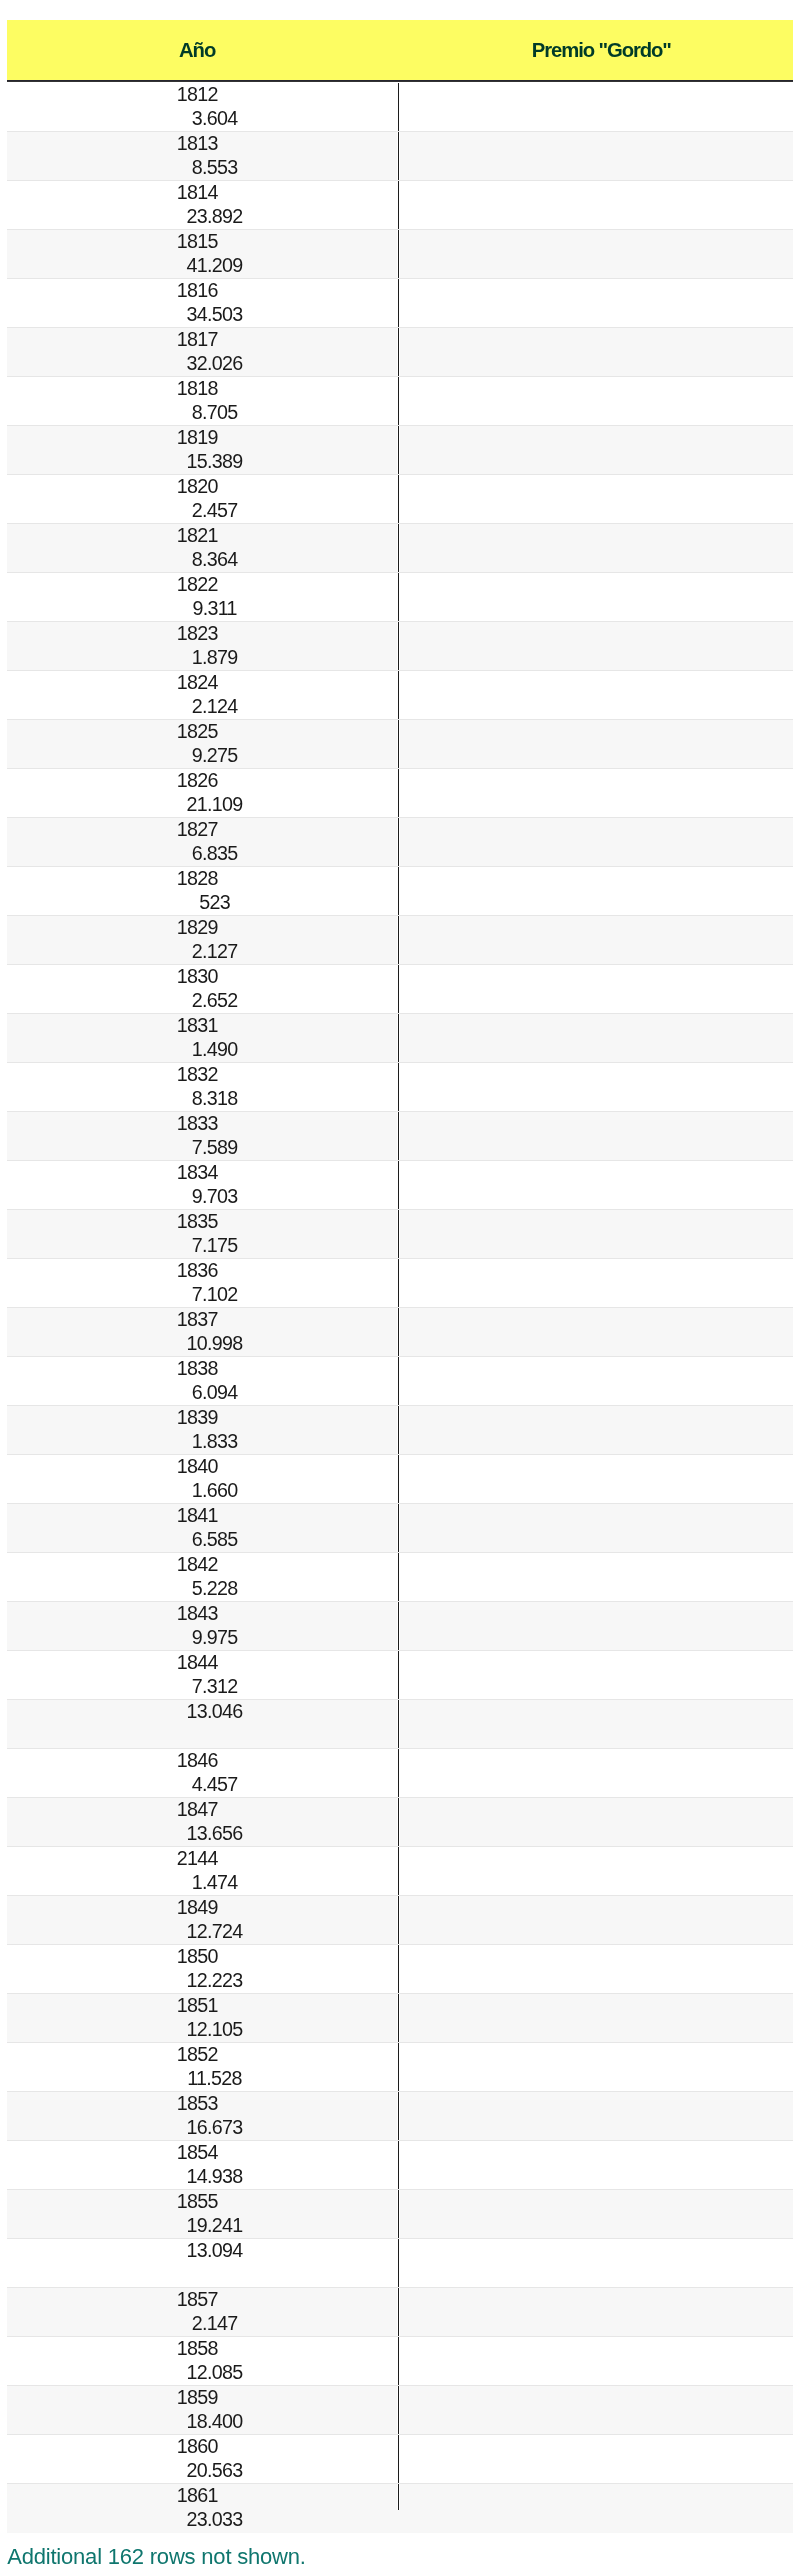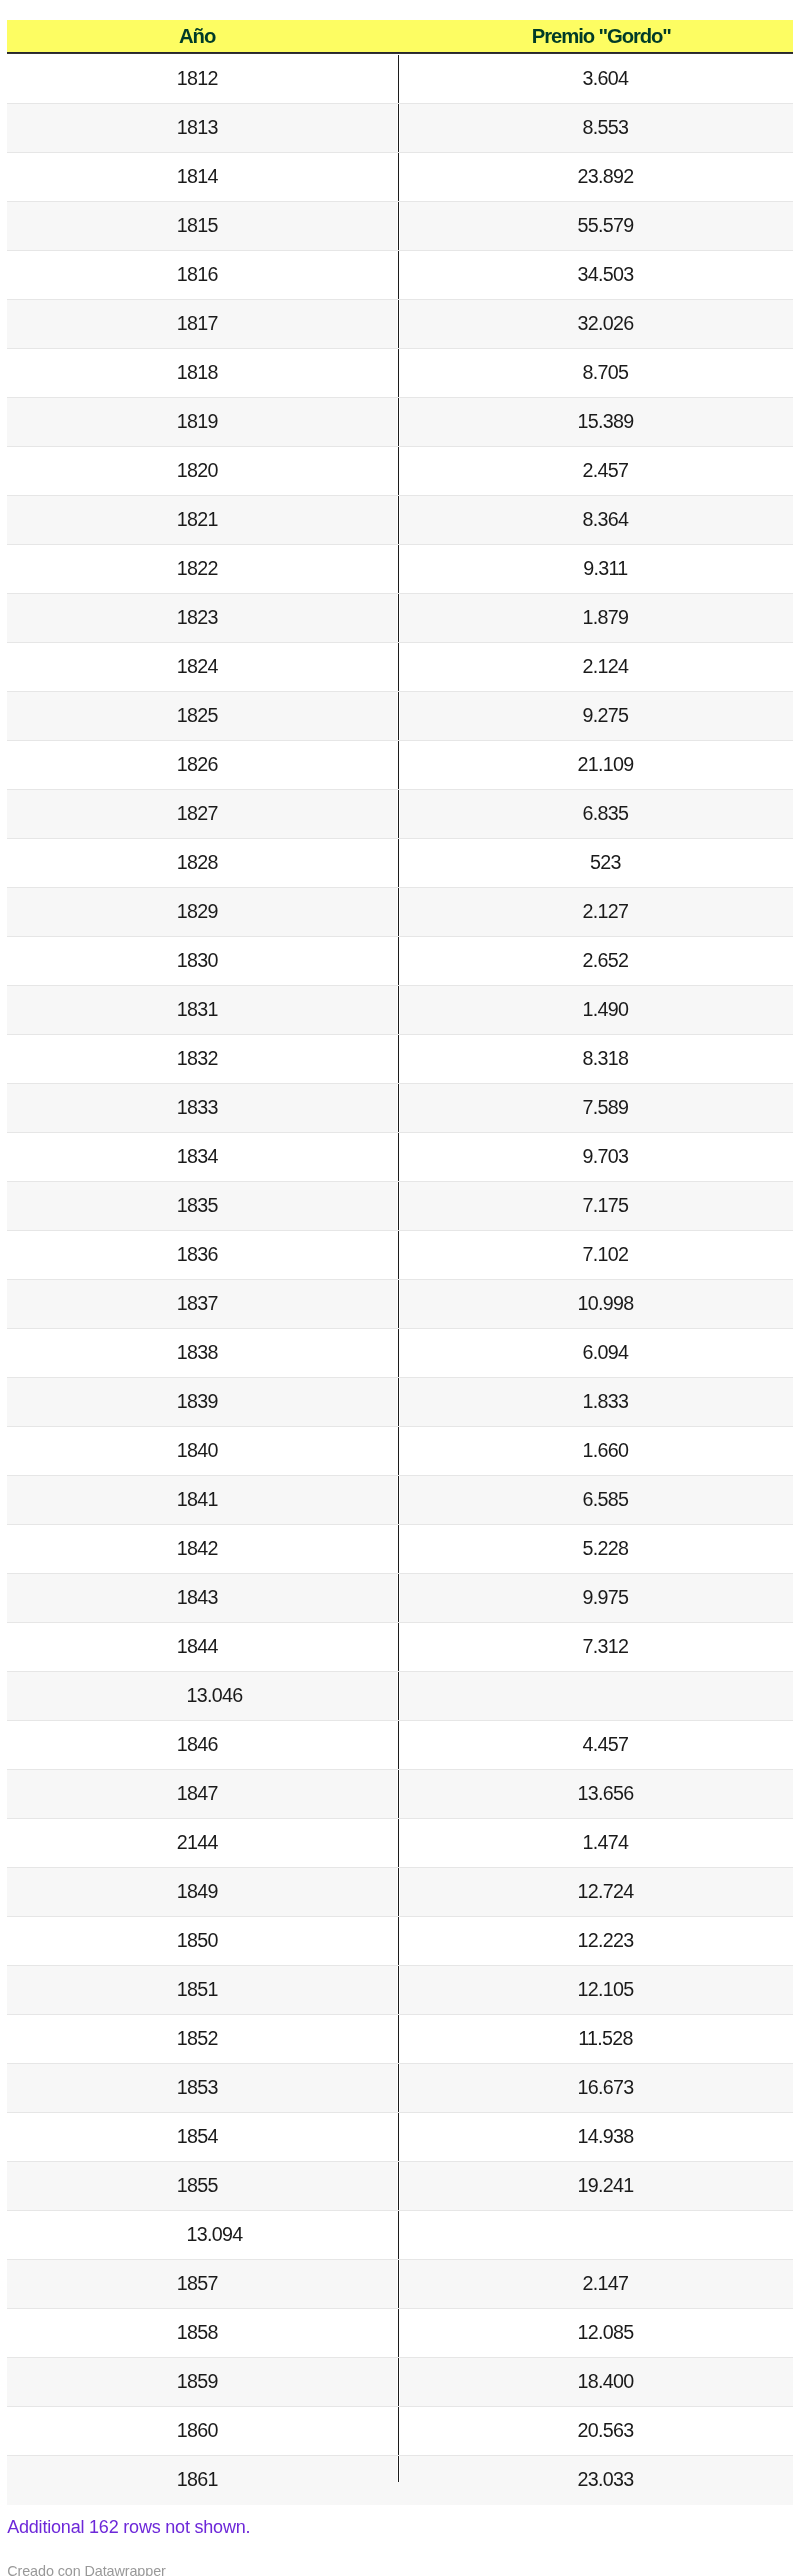--- a/index.html
+++ b/index.html
@@ -6,50 +6,50 @@
   html, body { margin:0; padding:0; background:#ffffff; }
   body {
     width:800px;
     font-family:"Liberation Sans", sans-serif;
     -webkit-font-smoothing:antialiased;
   }
   
   .wrap { width:800px; position:relative; will-change:transform; }
   .top-spacer { height:19.7px; }
 
-  .thead { display:flex; background:#fdfd62; height:32px; margin:0 6.6px; }
+  .thead { display:flex; background:#fdfd62; height:60px; margin:0 6.6px; }
   .th { display:flex; align-items:center; justify-content:center;
         font-weight:bold; font-size:20.3px; letter-spacing:-1.1px;
         color:#003b28; box-sizing:border-box; padding-top:0.7px; }
   .th.col-year  { width:391px; padding-right:9.8px; }
   .th.col-prize { width:396px; padding-left:11.8px; }
 
   .header-rule { height:2.6px; background:#333333; margin:0 6.6px;
                  border-top:0.7px solid #26262e; box-sizing:border-box; }
 
   .tbody { position:relative; margin:0.3px 6.6px 0 6.6px; }
   .col-divider { position:absolute; left:390px; top:0; width:1.3px;
                  height:2427px; background:#1c1c1c; z-index:1;
                  border-left:0.7px solid #ffffff; border-right:0.7px solid #ffffff; }
 
-  .row { display:flex; height:49px; background:#ffffff; position:relative; }
+  .row { display:flex; height:49px; background:#ffffff; position:relative;flex-direction:column; }
   .row.alt { background:#f7f7f7; }
   .row::after { content:""; position:absolute; left:0; right:0; bottom:0;
                 height:0.7px; background:#e6e6e6; z-index:2; }
   .row:last-child::after { display:none; }
 
   .cell { display:flex; align-items:center; justify-content:center;
           font-size:19.7px; letter-spacing:-0.7px; color:#1a1a1a;
           box-sizing:border-box; padding-bottom:1.3px; }
   .cell.col-year  { width:391px; padding-right:9.8px; }
   .cell.col-prize { width:396px; padding-left:20px; }
 
   .footer { padding:0 7.2px; }
-  .notice { font-size:18px; letter-spacing:-0.2px; line-height:1;
-            color:#6d28d9; padding-top:13.8px; }
+  .notice { font-size:22px; letter-spacing:-0.2px; line-height:1;
+            color:#0f766e; padding-top:13.8px; }
   .credit { font-size:14.4px; letter-spacing:-0.1px; line-height:1;
             color:#999999; padding-top:27.6px; }
 </style>
 </head>
 <body>
 
 <div class="wrap">
   <div class="top-spacer"></div>
 
   <div class="thead">
@@ -67,21 +67,21 @@
       <div class="row alt">
         <div class="cell col-year">1813</div>
         <div class="cell col-prize">8.553</div>
       </div>
       <div class="row">
         <div class="cell col-year">1814</div>
         <div class="cell col-prize">23.892</div>
       </div>
       <div class="row alt">
         <div class="cell col-year">1815</div>
-        <div class="cell col-prize">55.579</div>
+        <div class="cell col-prize">41.209</div>
       </div>
       <div class="row">
         <div class="cell col-year">1816</div>
         <div class="cell col-prize">34.503</div>
       </div>
       <div class="row alt">
         <div class="cell col-year">1817</div>
         <div class="cell col-prize">32.026</div>
       </div>
       <div class="row">

